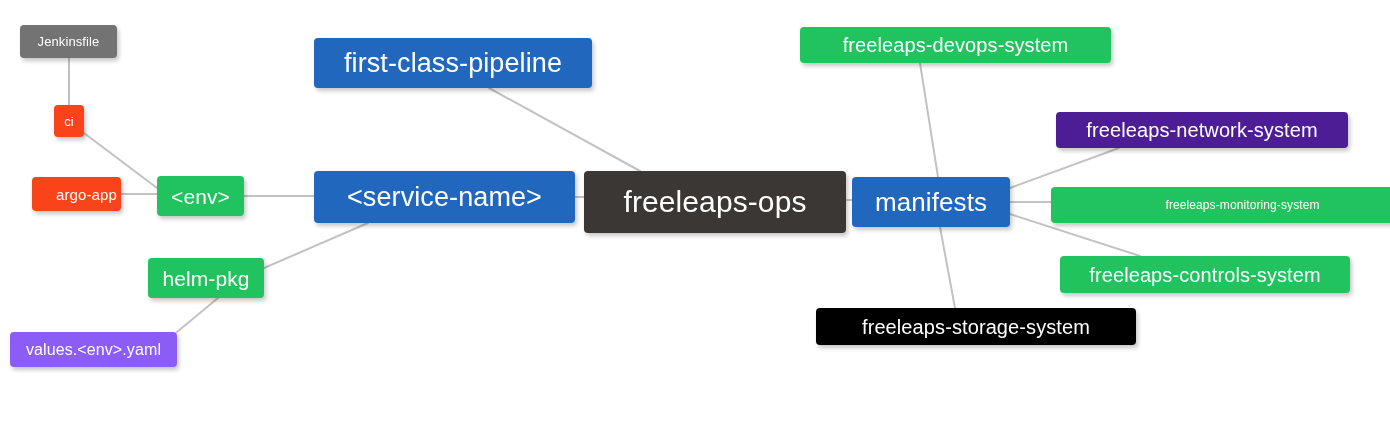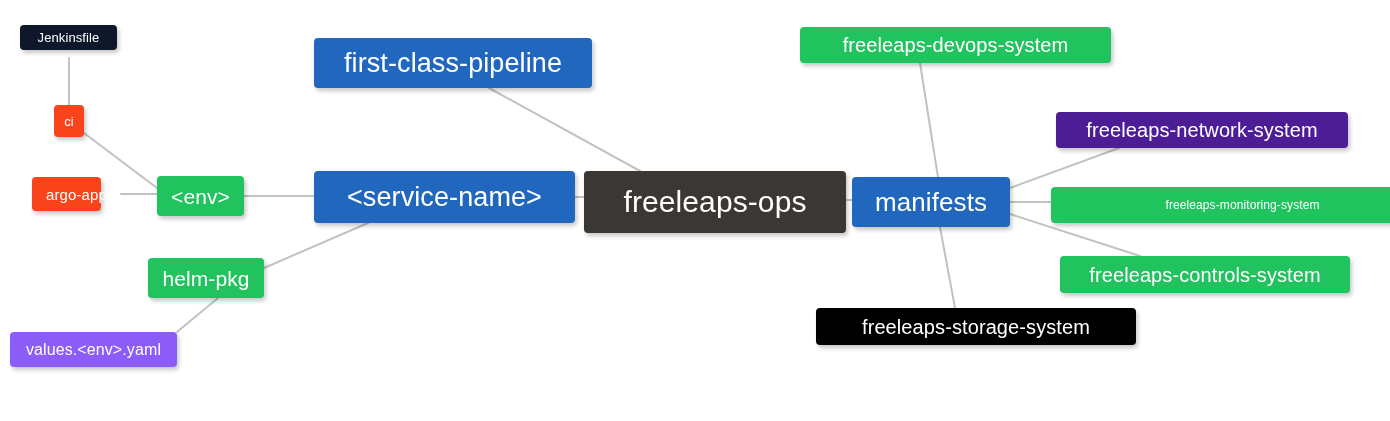--- a/index.html
+++ b/index.html
@@ -56,27 +56,27 @@
       <line x1="489" y1="88" x2="640" y2="171" stroke="#c2c2c2" stroke-width="2" stroke-linecap="round"></line>
       <line x1="575" y1="197" x2="584" y2="197" stroke="#c2c2c2" stroke-width="2" stroke-linecap="round"></line>
       <line x1="846" y1="200" x2="852" y2="200" stroke="#c2c2c2" stroke-width="2" stroke-linecap="round"></line>
       <line x1="938" y1="177" x2="920" y2="63" stroke="#c2c2c2" stroke-width="2" stroke-linecap="round"></line>
       <line x1="1010" y1="188" x2="1119" y2="148" stroke="#c2c2c2" stroke-width="2" stroke-linecap="round"></line>
       <line x1="1010" y1="202" x2="1051" y2="202" stroke="#c2c2c2" stroke-width="2" stroke-linecap="round"></line>
       <line x1="1010" y1="214" x2="1140" y2="256" stroke="#c2c2c2" stroke-width="2" stroke-linecap="round"></line>
       <line x1="940" y1="227" x2="955" y2="308" stroke="#c2c2c2" stroke-width="2" stroke-linecap="round"></line>
     </svg>
   <div id="node-layer">
-      <div class="node" style="left: 20px; top: 25px; width: 97px; height: 25px; background: #0f172a; font-size: 13px;">
+      <div class="node" style="left: 20px; top: 25px; width: 97px; height: 33px; background: #737373; font-size: 13px;">
         <span class="node-label">Jenkinsfile</span>
       </div>
       <div class="node" style="left: 54px; top: 105px; width: 30px; height: 32px; background: rgb(249, 68, 27); font-size: 13px;">
         <span class="node-label">ci</span>
       </div>
-      <div class="node" style="left: 32px; top: 177px; width: 69px; height: 34px; background: rgb(249, 68, 27); font-size: 15px; padding-left: 20px;">
+      <div class="node" style="left: 32px; top: 177px; width: 89px; height: 34px; background: rgb(249, 68, 27); font-size: 15px; padding-left: 20px;">
         <span class="node-label">argo-app</span>
       </div>
       <div class="node" style="left: 157px; top: 176px; width: 87px; height: 40px; background: rgb(33, 195, 94); font-size: 21px;">
         <span class="node-label">&lt;env&gt;</span>
       </div>
       <div class="node" style="left: 148px; top: 258px; width: 116px; height: 40px; background: rgb(33, 195, 94); font-size: 21px;">
         <span class="node-label">helm-pkg</span>
       </div>
       <div class="node" style="left: 10px; top: 332px; width: 167px; height: 35px; background: #8b5cf6; font-size: 16px;">
         <span class="node-label">values.&lt;env&gt;.yaml</span>

